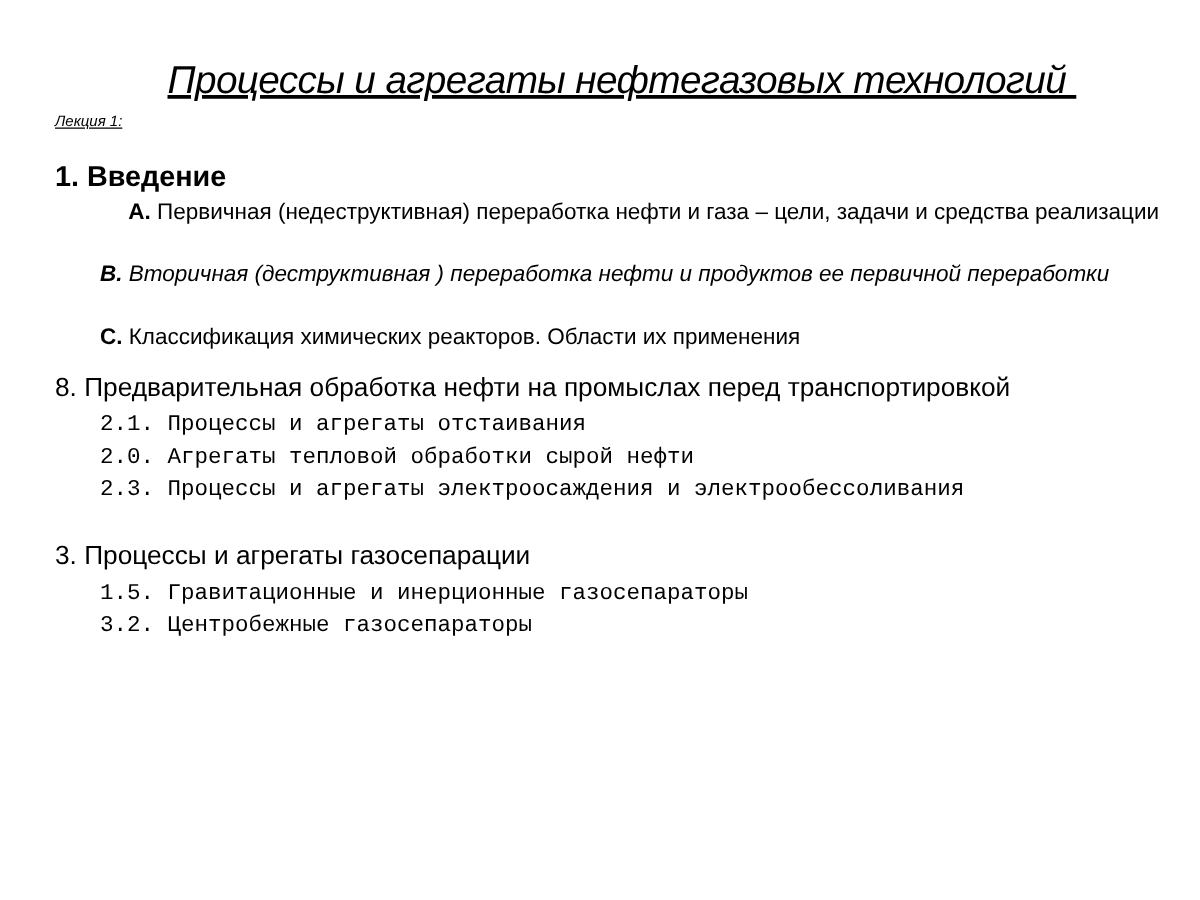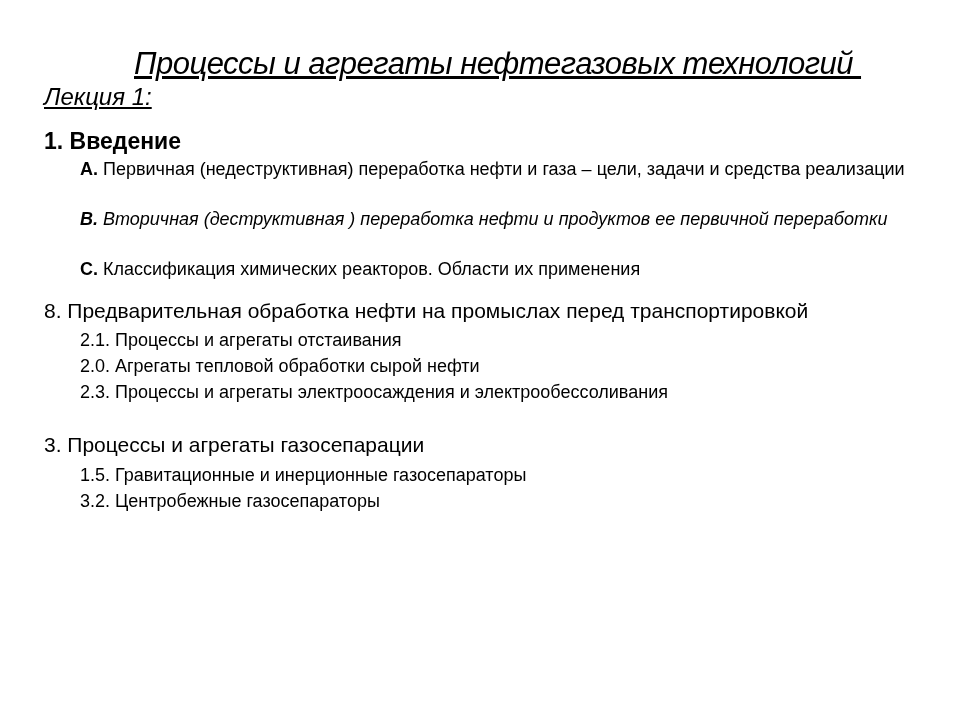--- a/index.html
+++ b/index.html
@@ -7,49 +7,49 @@
       width: 960px; height: 720px; background: #ffffff; position: relative;
       font-family: "Liberation Sans", sans-serif; color: #000; overflow: hidden;
     }
     .title {
       position: absolute; left: 103px; top: 44px;
       font-size: 31px; font-style: italic; text-decoration: underline;
       letter-spacing: -0.5px; white-space: pre; line-height: 40px; margin-left: 31px;
     }
     .lecture {
       position: absolute; left: 44px; top: 84px;
-      font-size: 24px; font-style: italic; text-decoration: underline;
+      font-size: 12px; font-style: italic; text-decoration: underline;
       line-height: 26px;
     }
     .sec1 {
       position: absolute; left: 44px; top: 126px;
       font-size: 23px; font-weight: bold; line-height: 30px;
     }
     .subA {
       position: absolute; left: 80px; width: 870px;
       font-size: 18px; line-height: 25px;
     }
     .subA b { font-weight: bold; }
     .sec {
       position: absolute; left: 44px; font-size: 21px; line-height: 28px; white-space: nowrap;
     }
     .sub {
-      position: absolute; left: 80px; font-size: 18px; line-height: 24px; white-space: nowrap;
+      position: absolute; left: 80px; font-size: 18px; line-height: 24px; white-space: nowrap; font-family: Liberation Mono, monospace;
     }
   </style>
 </head>
 <body>
 
 <div>
   <div class="title">Процессы и агрегаты нефтегазовых технологий </div>
   <div class="lecture">Лекция 1:</div>
 
   <div class="sec1">1. Введение</div>
 
-  <div class="subA" style="top:157px;">
+  <div class="subA" style="top:157px;text-align:center;">
     <b>А.</b><span> Первичная (недеструктивная) переработка нефти и газа – цели, задачи и средства реализации</span>
   </div>
   <div class="subA" style="top:207px;font-style:italic;">
     <b>В.</b><span> Вторичная (деструктивная ) переработка нефти и продуктов ее первичной переработки</span>
   </div>
   <div class="subA" style="top:257px;">
     <b>С.</b><span> Классификация химических реакторов. Области их применения</span>
   </div>
 
   <div class="sec" style="top:297px;">8. Предварительная обработка нефти на промыслах перед транспортировкой</div>

